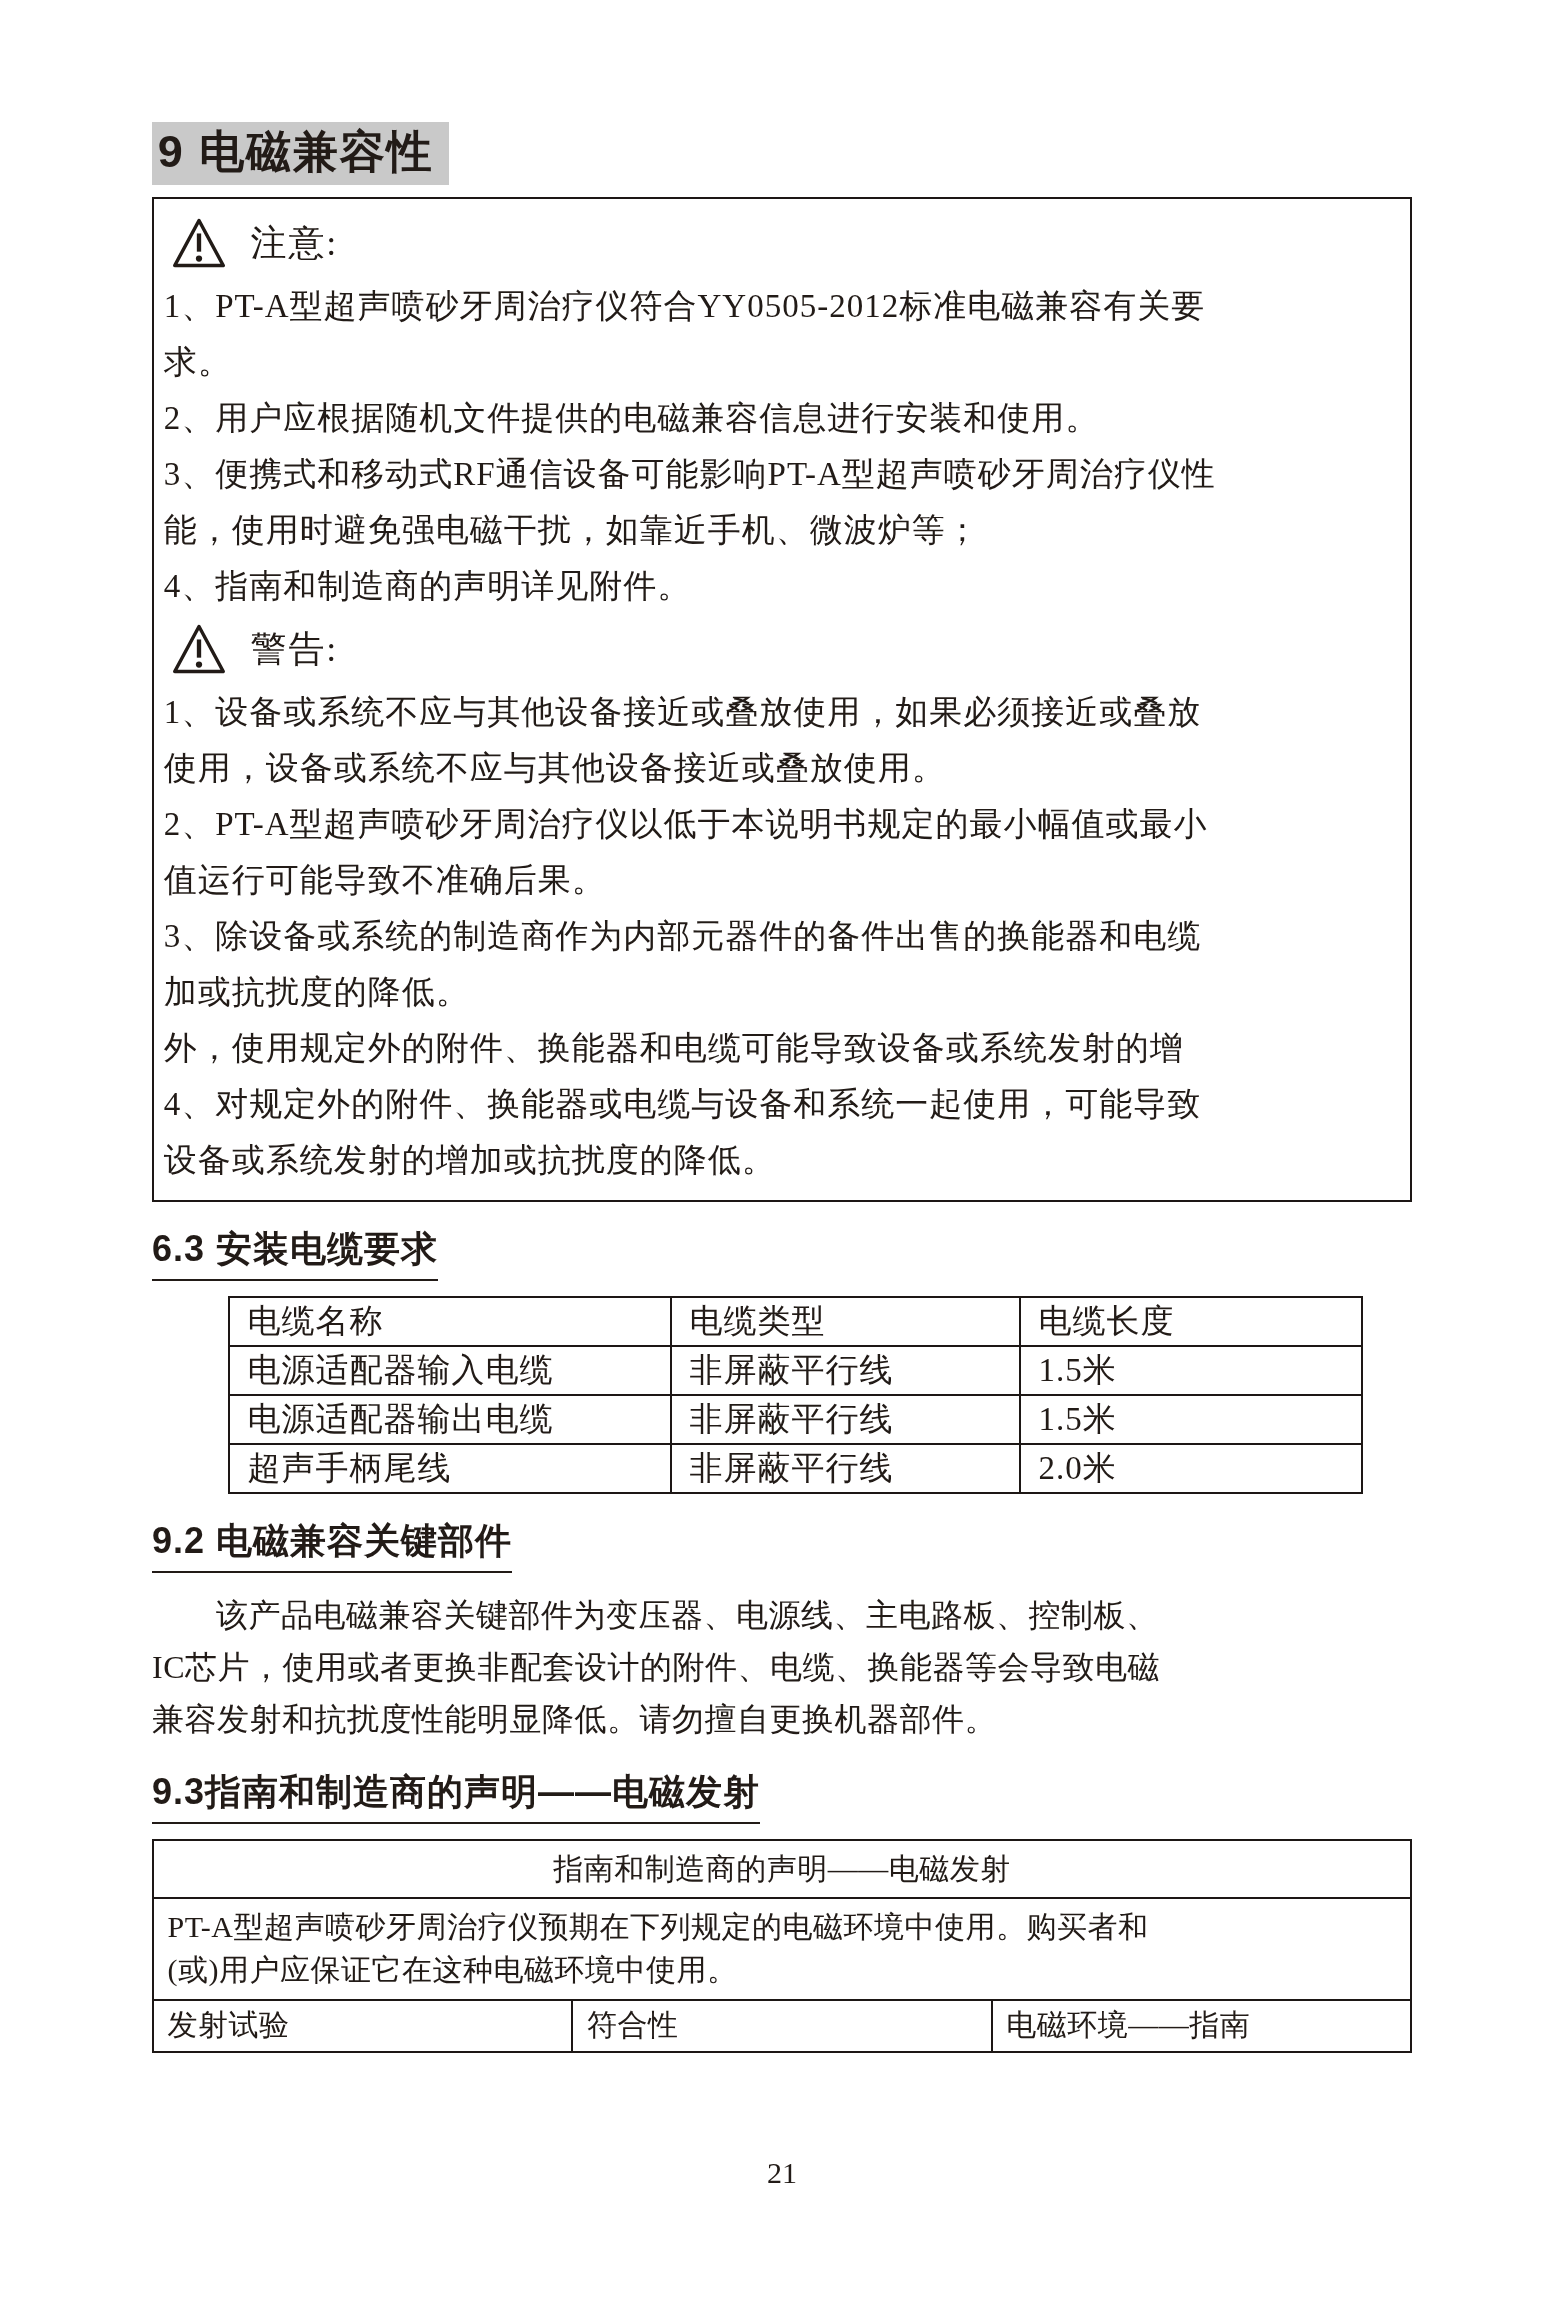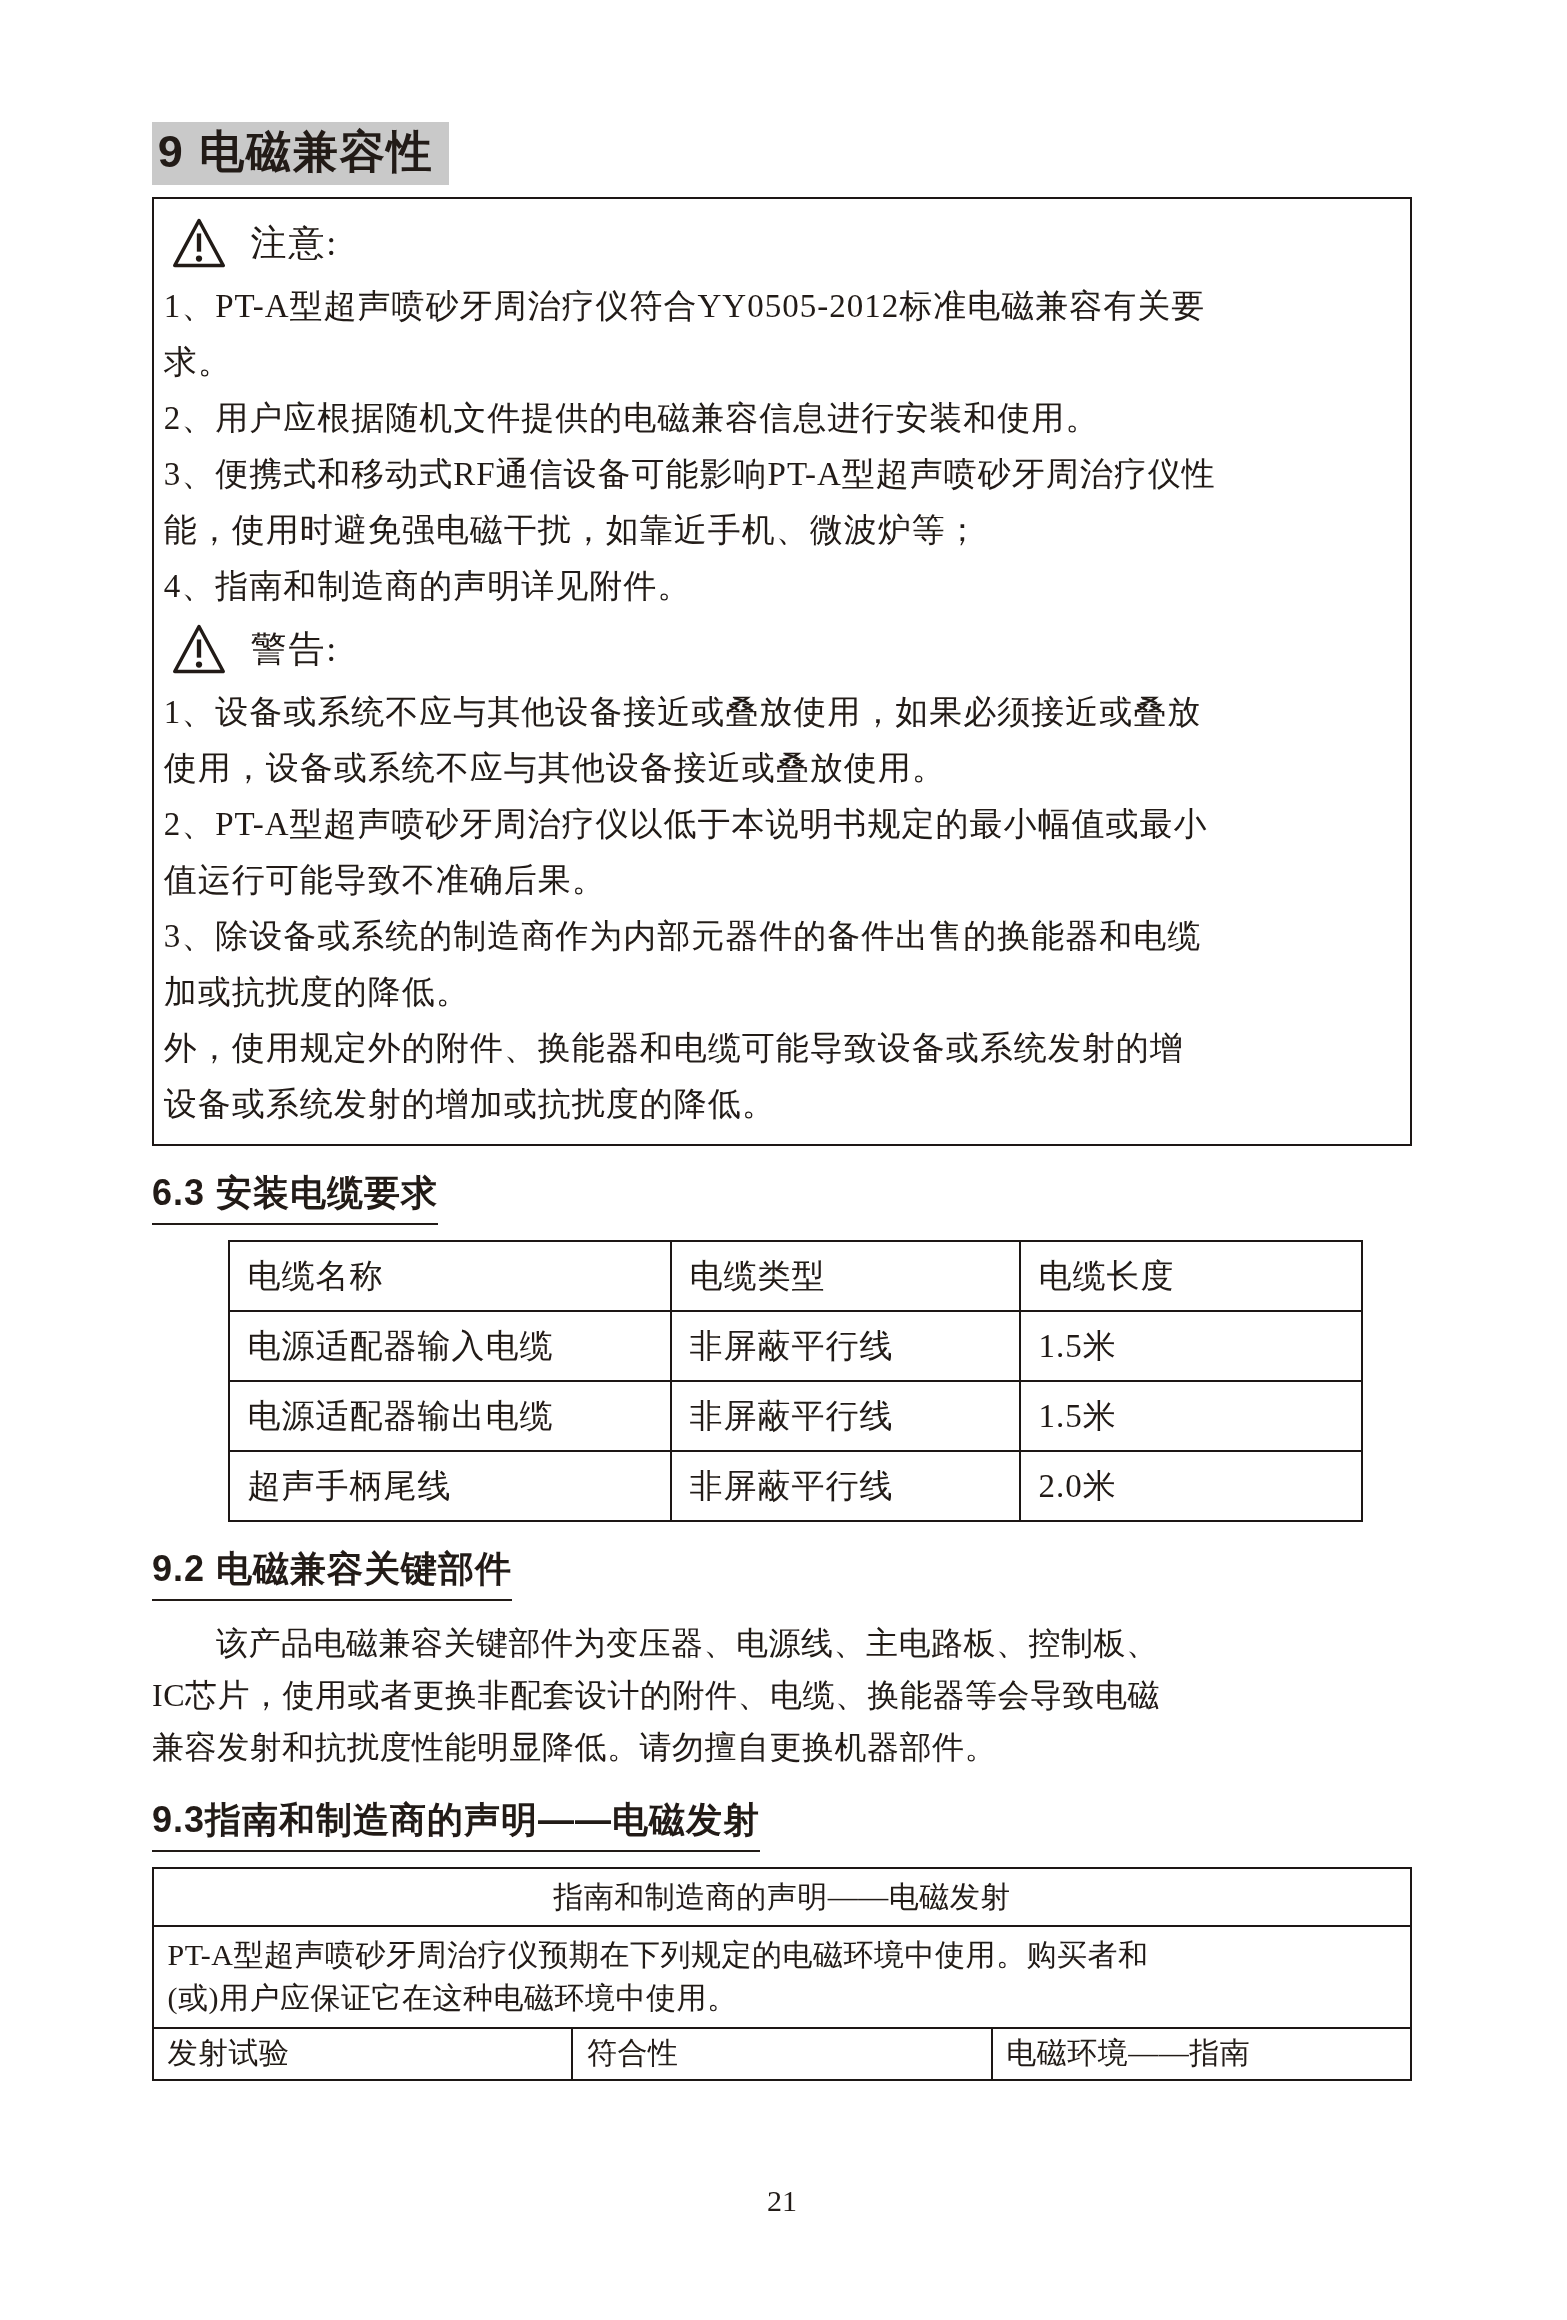--- a/index.html
+++ b/index.html
@@ -40,21 +40,21 @@
     font-size: 36px; font-weight: bold;
     letter-spacing: 1px;
     border-bottom: 2.9px solid #221b17;
     padding-bottom: 4.9px;
   }
 
   table { border-collapse: collapse; }
   .cable-table { margin: 15.5px 0 0 76px; font-size: 33px; table-layout: fixed; }
   .cable-table td, .cable-table th {
     border: 2.9px solid #1d1715;
-    height: 70px;
+    height: 49px;
     padding: 0 0 0 17.5px;
     font-weight: normal;
     text-align: left;
     letter-spacing: 1px;
   }
   .col-name { width: 442px; }
   .col-type { width: 349px; border-radius: 28px; }
   .col-len  { width: 342px; }
 
   .para { margin-top: 15.5px; }
@@ -107,20 +107,21 @@
       </span>
       <span class="notice-label">警告:</span>
     </div>
     <div class="notice-line">1、设备或系统不应与其他设备接近或叠放使用，如果必须接近或叠放</div>
     <div class="notice-line">使用，设备或系统不应与其他设备接近或叠放使用。</div>
     <div class="notice-line">2、PT-A型超声喷砂牙周治疗仪以低于本说明书规定的最小幅值或最小</div>
     <div class="notice-line">值运行可能导致不准确后果。</div>
     <div class="notice-line">3、除设备或系统的制造商作为内部元器件的备件出售的换能器和电缆</div>
     <div class="notice-line">加或抗扰度的降低。</div>
     <div class="notice-line">外，使用规定外的附件、换能器和电缆可能导致设备或系统发射的增</div>
+    <div class="notice-line">4、对规定外的附件、换能器或电缆与设备和系统一起使用，可能导致</div>
     <div class="notice-line">设备或系统发射的增加或抗扰度的降低。</div>
   </div>
 
   <h2 class="section-title">6.3 安装电缆要求</h2>
 
   <table class="cable-table">
     <tbody>
       <tr>
         <th class="col-name">电缆名称</th>
         <th class="col-type">电缆类型</th>

